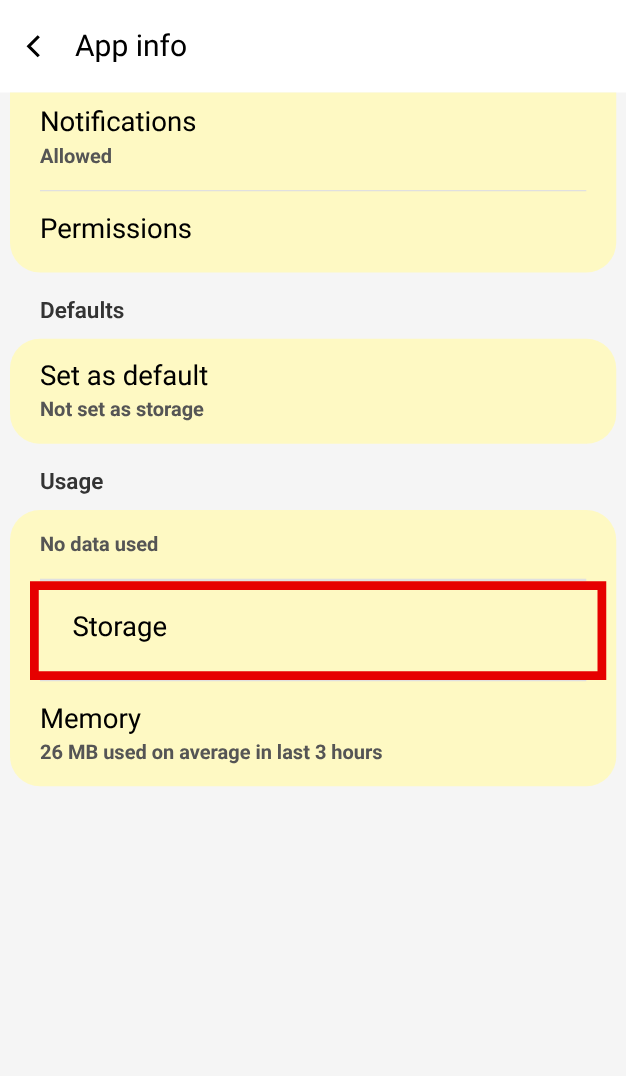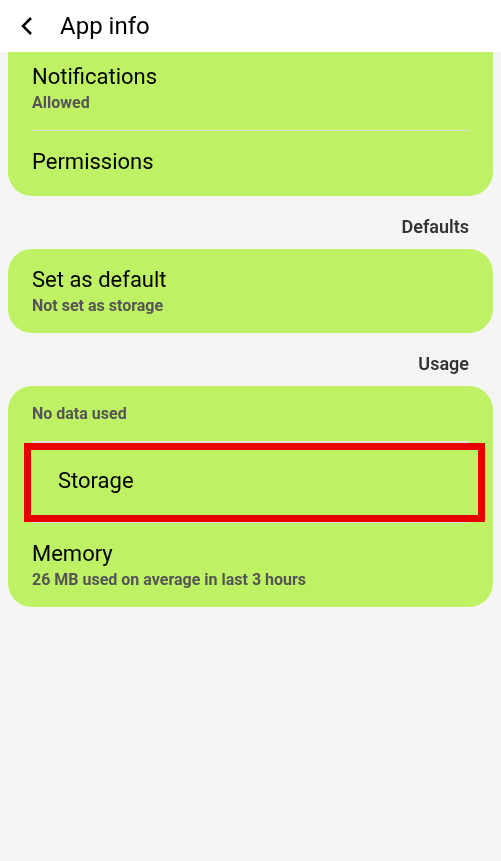--- a/index.html
+++ b/index.html
@@ -10,36 +10,36 @@
     }
     body {
       width: 501px;
       height: 861px;
       background: #f5f5f5;
       overflow: hidden;
     }
     .header {
       display: flex;
       align-items: center;
-      padding: 12px 16px;
+      padding: 23px 16px;
       background: #fff;
     }
     .back-icon {
       width: 24px;
       height: 24px;
       margin-right: 20px;
       cursor: pointer;
     }
     .header-title {
       font-size: 24px;
       font-weight: 400;
       color: #000;
     }
     .card {
-      background: #bef264;
+      background: #fef9c3;
       border-radius: 24px;
       margin: 0 8px;
     }
     .item {
       padding: 18px 24px;
       cursor: pointer;
     }
     .item-title {
       font-size: 22px;
       color: #000;
@@ -56,21 +56,20 @@
     .divider {
       height: 1px;
       background: #e0e0e0;
       margin: 0 24px;
     }
     .section-header {
       font-size: 18px;
       font-weight: 600;
       color: #333;
       padding: 20px 32px 12px;
-      text-align: right;
     }
     .card-top {
       margin-top: 0;
       border-top-left-radius: 0;
       border-top-right-radius: 0;
     }
     .highlight-box {
       border: 7px solid #e60000;
       margin: 0 8px 0 16px;
       padding-left: 19px;

